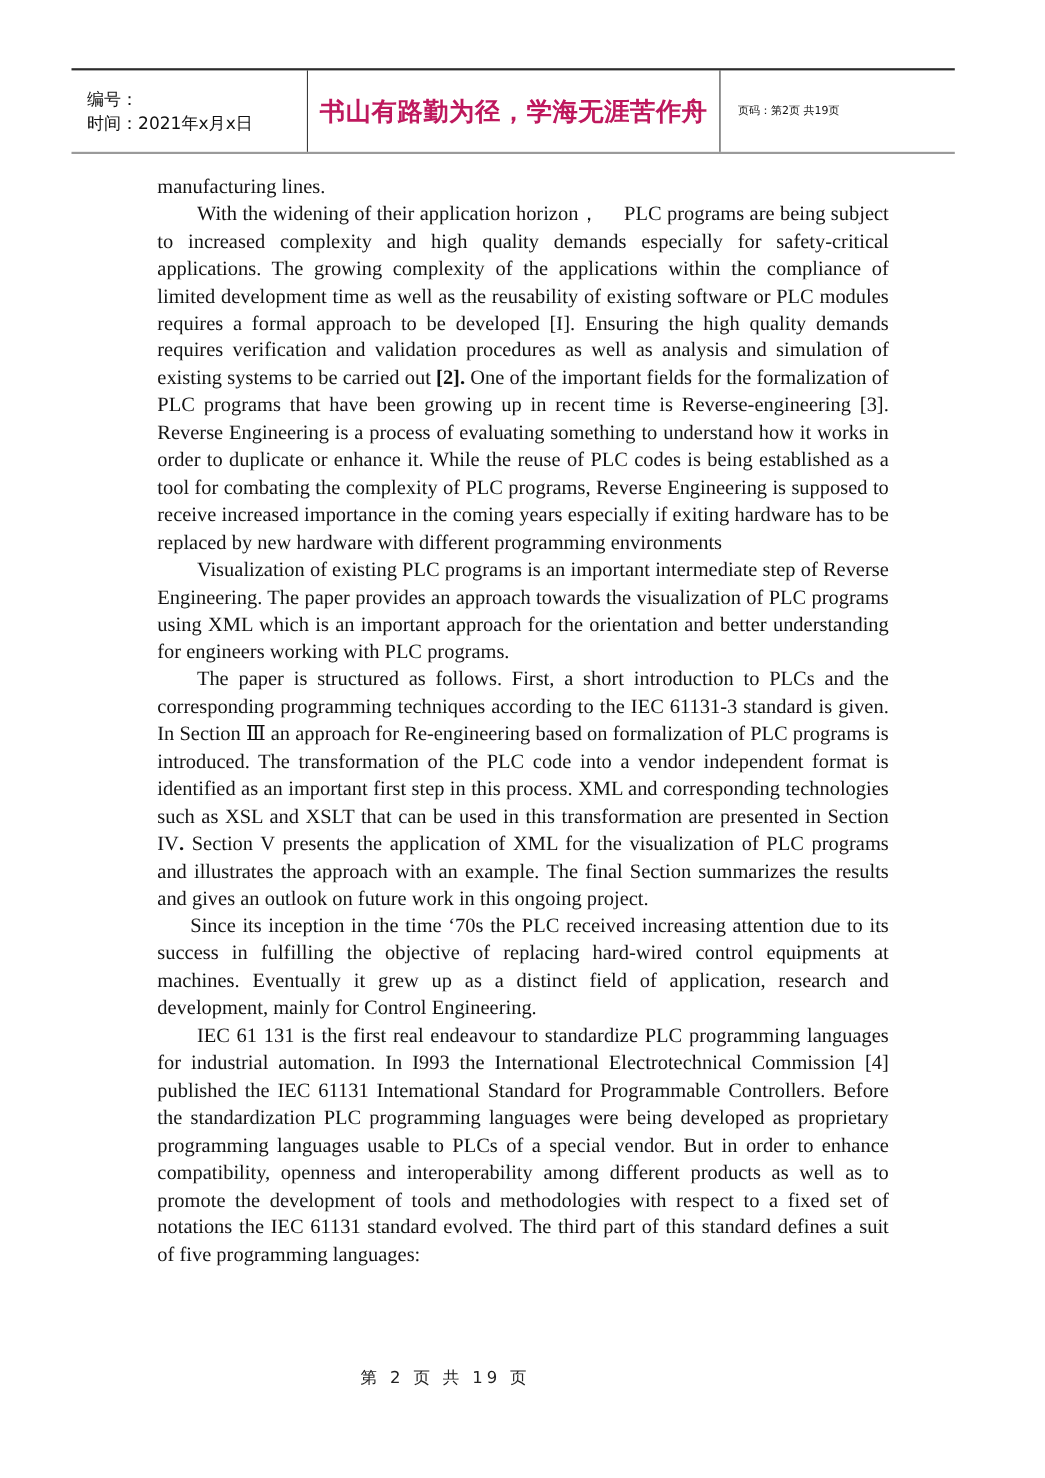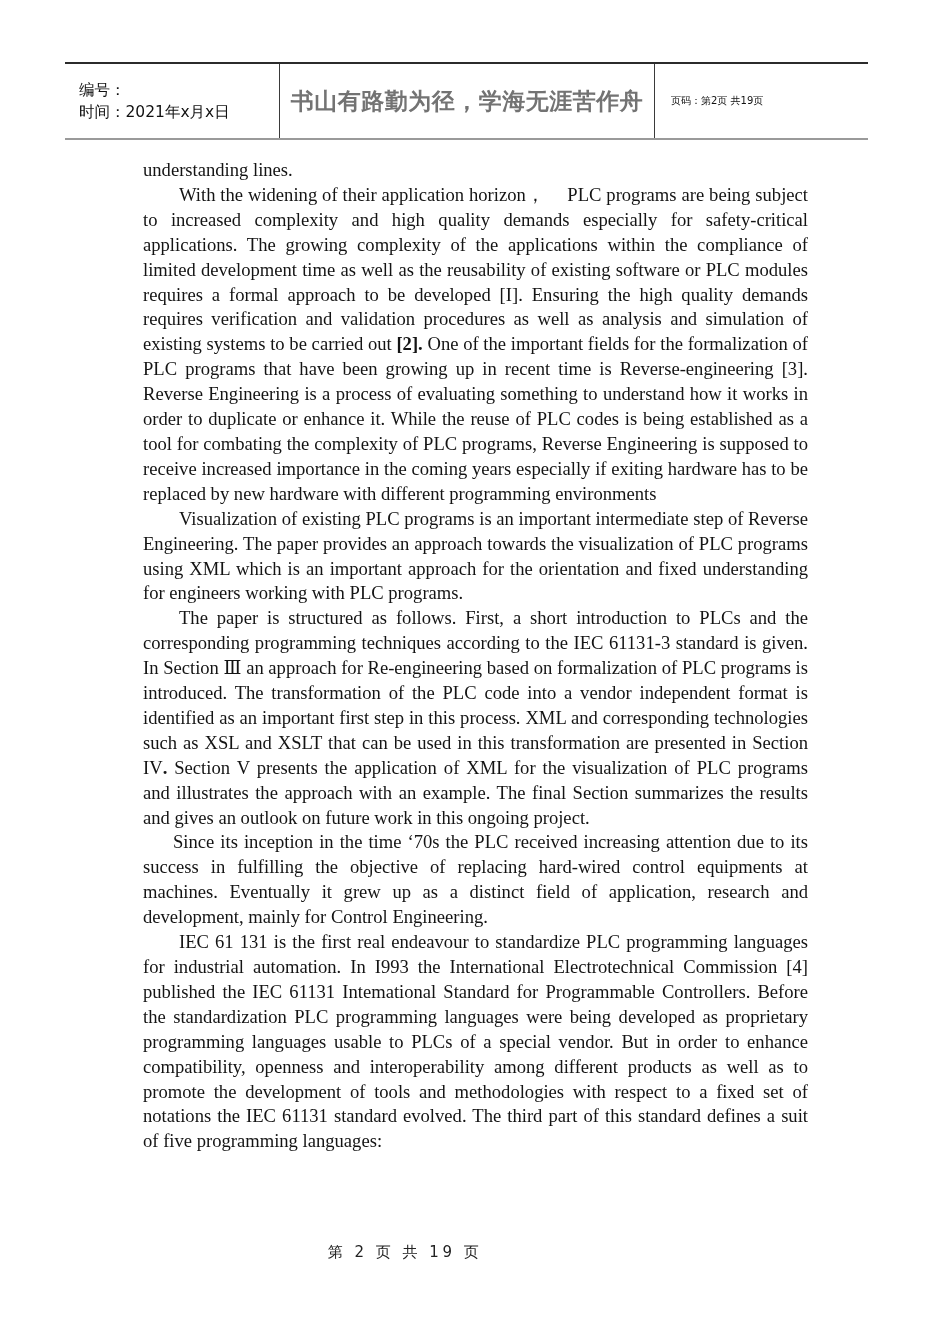--- a/index.html
+++ b/index.html
@@ -66,21 +66,21 @@
     font-family: "DejaVu Sans", "Liberation Sans", sans-serif;
     font-size: 15.5px;
     line-height: 1.42;
     color: #111111;
     white-space: nowrap;
   }
   .hdr-slogan {
     font-family: "DejaVu Sans", "Liberation Sans", sans-serif;
     font-size: 23px;
     font-weight: 700;
-    color: #737373;
+    color: #be185d;
     letter-spacing: 0.5px;
     white-space: nowrap;
   }
   .hdr-pageinfo {
     font-family: "DejaVu Sans", "Liberation Sans", sans-serif;
     font-size: 10px;
     color: #111111;
     white-space: nowrap;
   }
 
@@ -150,25 +150,25 @@
     </div>
 
     <div class="hdr-cell hdr-cell-right">
       <div class="hdr-pageinfo">页码：第2页 共19页</div>
     </div>
 
   </div>
 
   <div class="body-copy">
 
-    <p class="para noindent">understanding lines.</p>
+    <p class="para noindent">manufacturing lines.</p>
 
     <p class="para indent"><span>With the widening of their application horizon</span><span class="wide-comma">，</span><span class="gap-after-comma"></span><span>PLC programs are being subject to increased complexity and high quality demands especially for safety-critical applications. The growing complexity of the applications within the compliance of limited development time as well as the reusability of existing software or PLC modules requires a formal approach to be developed [I]. Ensuring the high quality demands requires verification and validation procedures as well as analysis and simulation of existing systems to be carried out </span><span class="b">[2].</span><span> One of the important fields for the formalization of PLC programs that have been growing up in recent time is Reverse-engineering [3]. Reverse Engineering is a process of evaluating something to understand how it works in order to duplicate or enhance it. While the reuse of PLC codes is being established as a tool for combating the complexity of PLC programs, Reverse Engineering is supposed to receive increased importance in the coming years especially if exiting hardware has to be replaced by new hardware with different programming environments</span></p>
 
-    <p class="para indent">Visualization of existing PLC programs is an important intermediate step of Reverse Engineering. The paper provides an approach towards the visualization of PLC programs using XML which is an important approach for the orientation and fixed understanding for engineers working with PLC programs.</p>
+    <p class="para indent">Visualization of existing PLC programs is an important intermediate step of Reverse Engineering. The paper provides an approach towards the visualization of PLC programs using XML which is an important approach for the orientation and better understanding for engineers working with PLC programs.</p>
 
     <p class="para indent"><span>The paper is structured as follows. First, a short introduction to PLCs and the corresponding programming techniques according to the IEC 61131-3 standard is given. In Section Ⅲ an approach for Re-engineering based on formalization of PLC programs is introduced. The transformation of the PLC code into a vendor independent format is identified as an important first step in this process. XML and corresponding technologies such as XSL and XSLT that can be used in this transformation are presented in Section IV</span><span class="b">.</span><span> Section V presents the application of XML for the visualization of PLC programs and illustrates the approach with an example. The final Section summarizes the results and gives an outlook on future work in this ongoing project.</span></p>
 
 
     <p class="para indent-sm">Since its inception in the time ‘70s the PLC received increasing attention due to its success in fulfilling the objective of replacing hard-wired control equipments at machines. Eventually it grew up as a distinct field of application, research and development, mainly for Control Engineering.</p>
 
     <p class="para indent">IEC 61 131 is the first real endeavour to standardize PLC programming languages for industrial automation. In I993 the International Electrotechnical Commission [4] published the IEC 61131 Intemational Standard for Programmable Controllers. Before the standardization PLC programming languages were being developed as proprietary programming languages usable to PLCs of a special vendor. But in order to enhance compatibility, openness and interoperability among different products as well as to promote the development of tools and methodologies with respect to a fixed set of notations the IEC 61131 standard evolved. The third part of this standard defines a suit of five programming languages:</p>
 
   </div>
 

